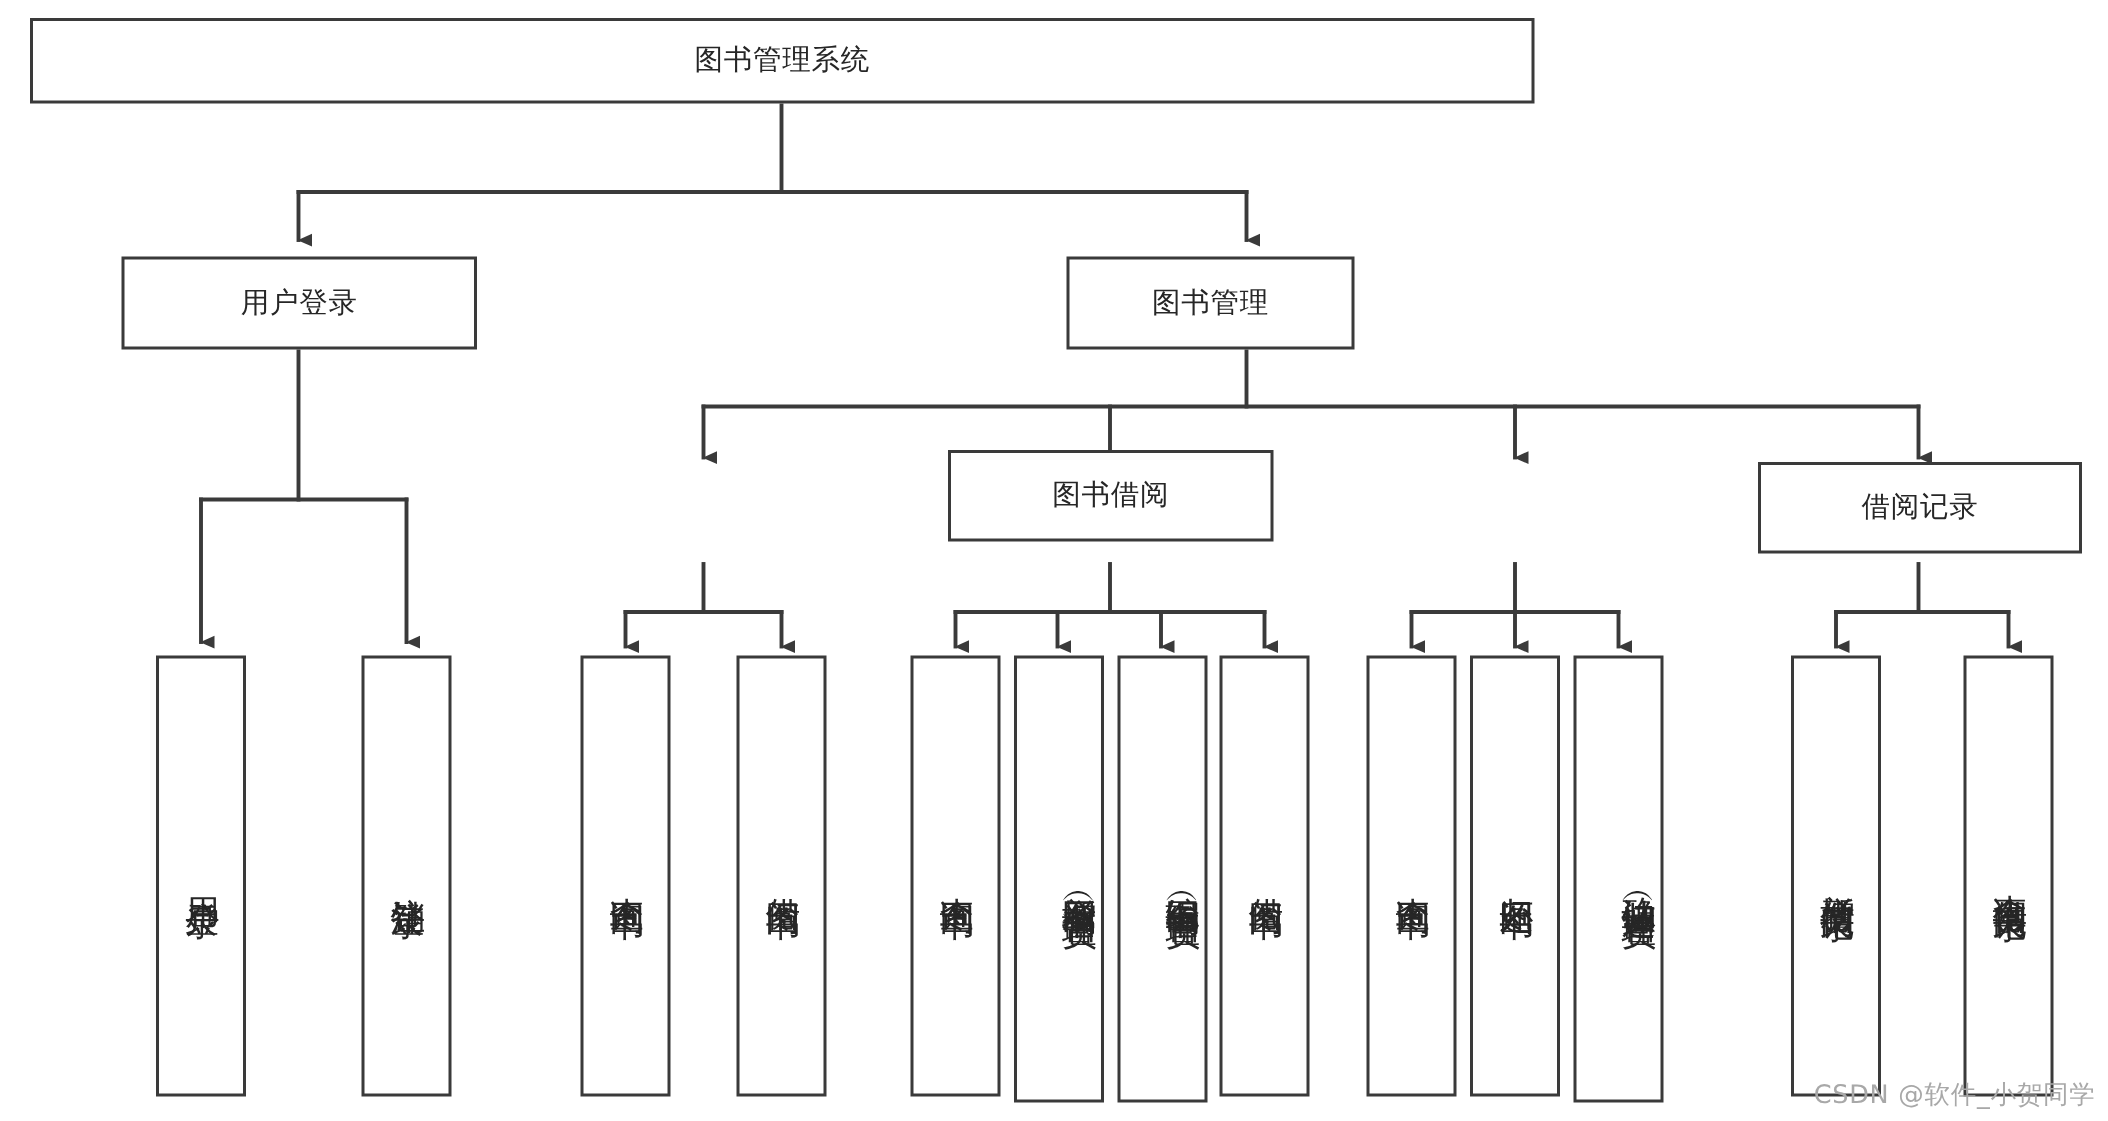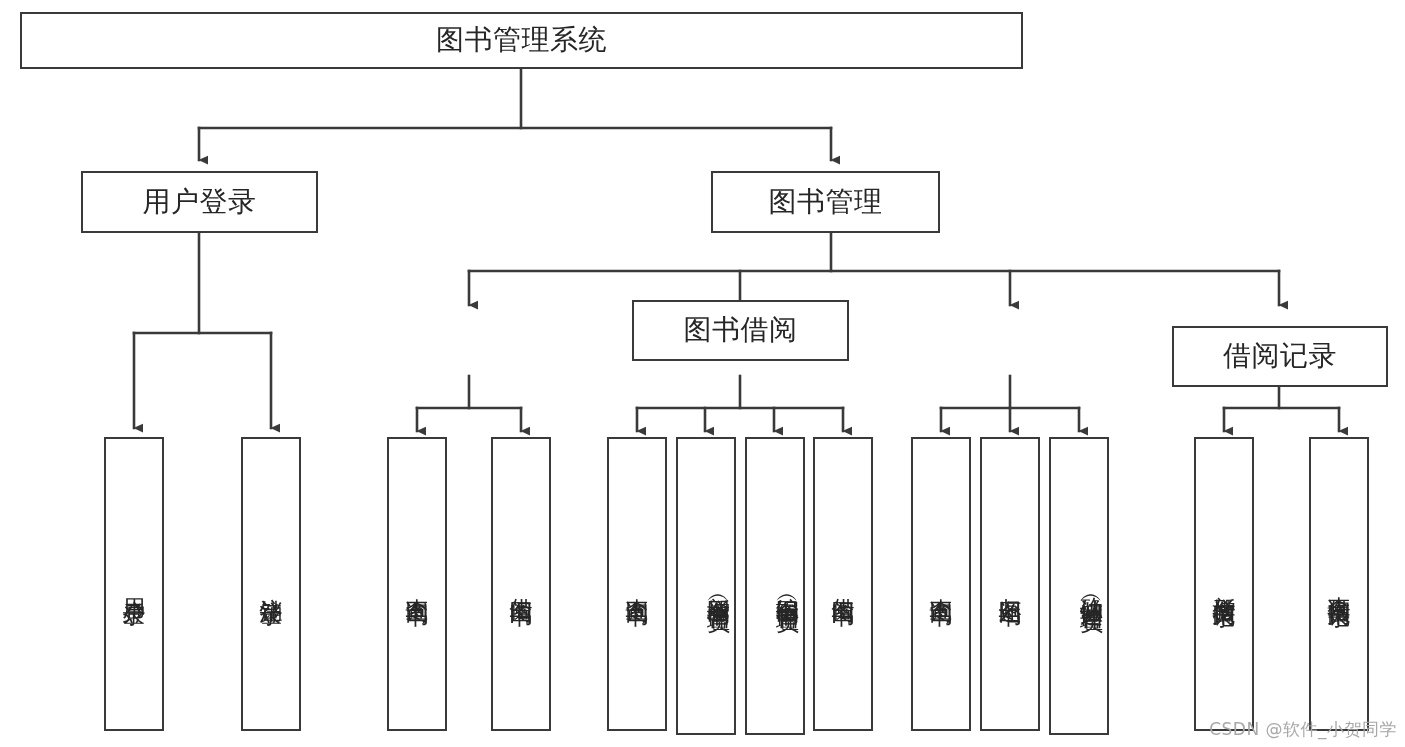--- a/index.html
+++ b/index.html
@@ -30,21 +30,21 @@
     position: absolute;
     box-sizing: border-box;
     border: 2px solid #3a3a3a;
     background: #ffffff;
     display: flex;
     align-items: center;
     justify-content: center;
     color: #262626;
   }
   .node-h {
-    font-size: 28px;
+    font-size: 19px;
     letter-spacing: 0.5px;
     line-height: 1.1;
   }
   .node-v {
     writing-mode: vertical-rl;
     text-orientation: upright;
     font-size: 23px;
     line-height: 1.35;
     letter-spacing: 2px;
     align-items: flex-start;
@@ -122,28 +122,28 @@
     </g>
   </svg>
 
   <div class="node node-h" style="left:20px; top:12px; width:1003px; height:57px;">
     <span>图书管理系统</span>
   </div>
 
   <div class="node node-h" style="left:81px; top:171px; width:237px; height:62px;">
     <span>用户登录</span>
   </div>
-  <div class="node node-h" style="left:711px; top:171px; width:229px; height:62px;">
+  <div class="node node-h" style="left:711px; top:171px; width:192px; height:62px;">
     <span>图书管理</span>
   </div>
 
   <div class="node node-h" style="left:632px; top:300px; width:217px; height:61px;">
     <span>图书借阅</span>
   </div>
-  <div class="node node-h" style="left:1172px; top:326px; width:216px; height:61px;">
+  <div class="node node-h" style="left:1172px; top:308px; width:216px; height:61px;">
     <span>借阅记录</span>
   </div>
 
   <div class="node node-v centered" style="left:104px; top:437px; width:60px; height:294px;">
     <span>用户登录</span>
   </div>
   <div class="node node-v centered" style="left:241px; top:437px; width:60px; height:294px;">
     <span>注销登录</span>
   </div>
 

